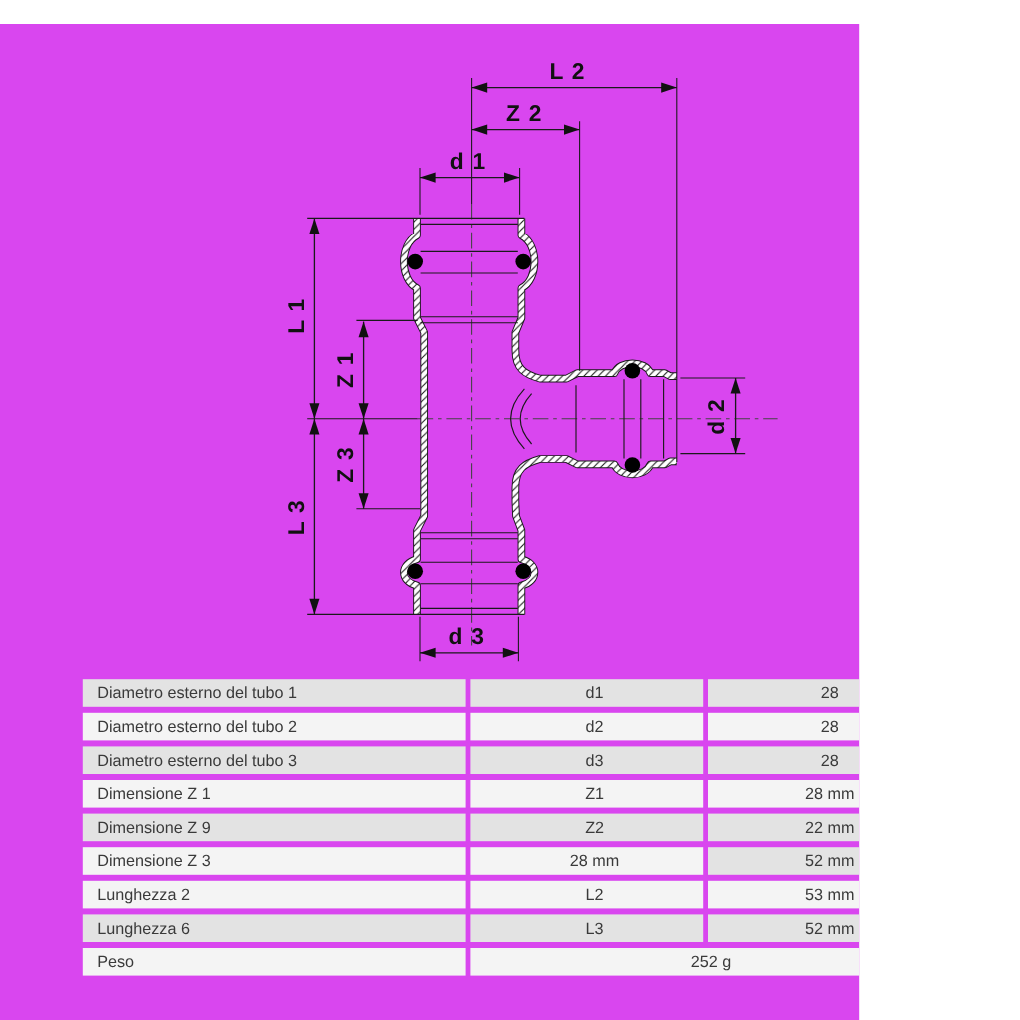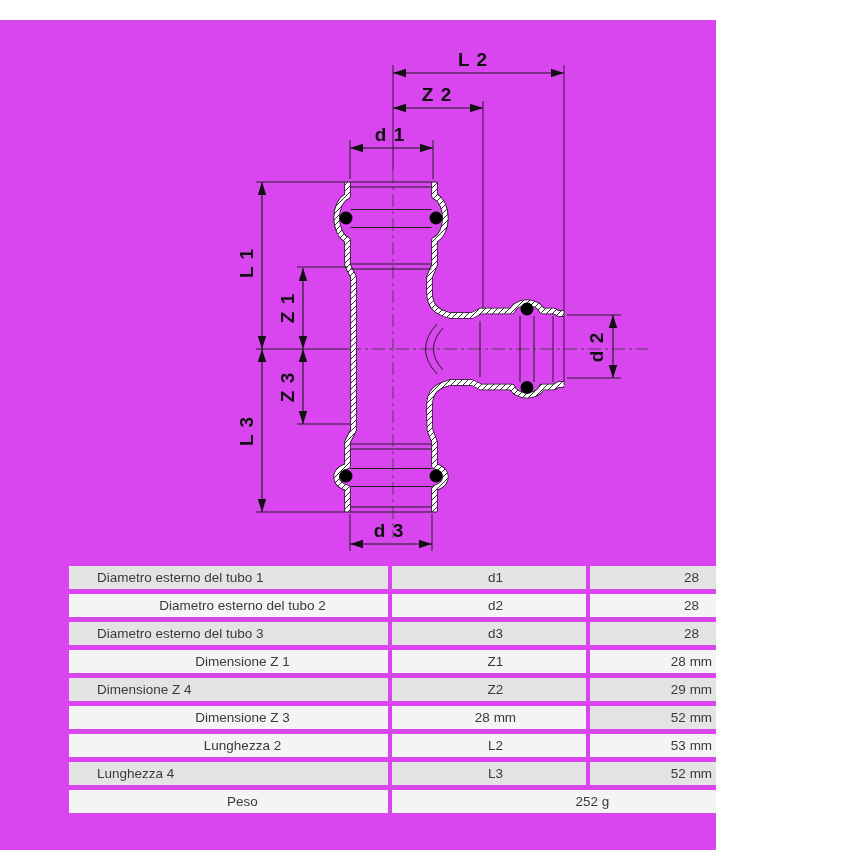--- a/index.html
+++ b/index.html
@@ -7,24 +7,24 @@
           font-family:"Liberation Sans", sans-serif;margin-top:20px;}
   .drawing-svg{position:absolute;left:0;top:0;}
 
   .dim-label{font-family:"Liberation Sans", sans-serif;font-size:19px;font-weight:bold;
              fill:#111;letter-spacing:1px;text-anchor:middle;}
 
   .spec-table{position:absolute;left:69px;top:546px;width:711px;display:grid;
               grid-template-columns:319px 194px 190px;column-gap:4px;row-gap:5px;
               grid-auto-rows:23px;font-size:13.5px;color:#3a3a3a;}
   .cell{height:23px;line-height:23px;overflow:hidden;white-space:nowrap;padding-left:13px;}
-  .cell.label{padding-left:28px;text-align:left;}
+  .cell.label{padding-left:12px;text-align:left;}
   .cell.center{text-align:center;}
   .cell.dark{background:#e3e3e3;}
-  .cell.light{background:#f4f4f4;text-align:center;}
+  .cell.light{background:#f4f4f4;}
   .cell.merged{grid-column:2 / span 2;}
 </style>
 </head>
 <body>
 
 <div class="screen">
 
   <svg class="drawing-svg" width="850" height="850" viewBox="0 0 850 850">
     <defs>
       <pattern id="hatch" patternUnits="userSpaceOnUse" width="6" height="6">
@@ -155,34 +155,34 @@
     <div class="cell center light">28</div>
 
     <div class="cell label dark">Diametro esterno del tubo 3</div>
     <div class="cell center dark">d3</div>
     <div class="cell center dark">28</div>
 
     <div class="cell label light">Dimensione Z 1</div>
     <div class="cell center light">Z1</div>
     <div class="cell center light">28 mm</div>
 
-    <div class="cell label dark">Dimensione Z 4</div>
+    <div class="cell label dark">Dimensione Z 9</div>
     <div class="cell center dark">Z2</div>
-    <div class="cell center dark">29 mm</div>
+    <div class="cell center dark">22 mm</div>
 
     <div class="cell label light">Dimensione Z 3</div>
     <div class="cell center light">28 mm</div>
 
     <div class="cell center dark">52 mm</div>
 
     <div class="cell label light">Lunghezza 2</div>
     <div class="cell center light">L2</div>
     <div class="cell center light">53 mm</div>
 
-    <div class="cell label dark">Lunghezza 4</div>
+    <div class="cell label dark">Lunghezza 6</div>
     <div class="cell center dark">L3</div>
     <div class="cell center dark">52 mm</div>
 
     <div class="cell label light">Peso</div>
     <div class="cell center light merged">252 g</div>
   </div>
 
 </div>
 
 </body></html>

